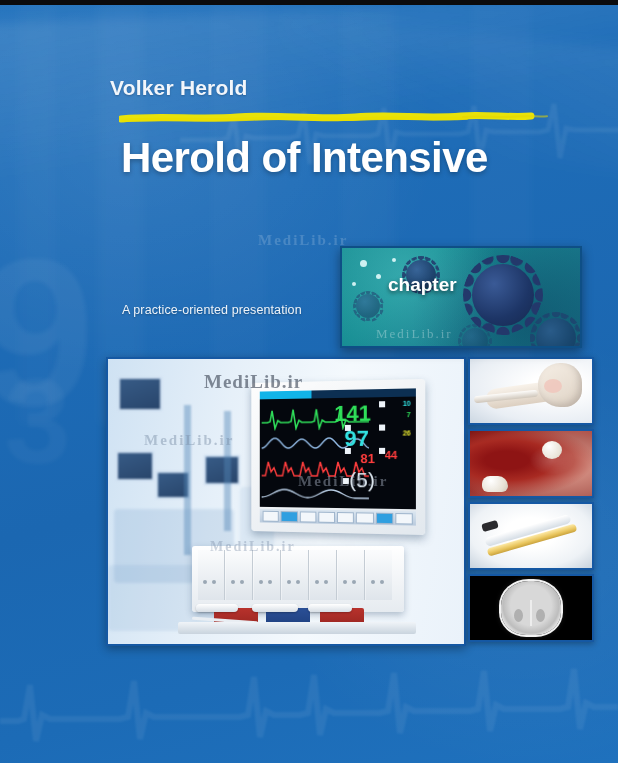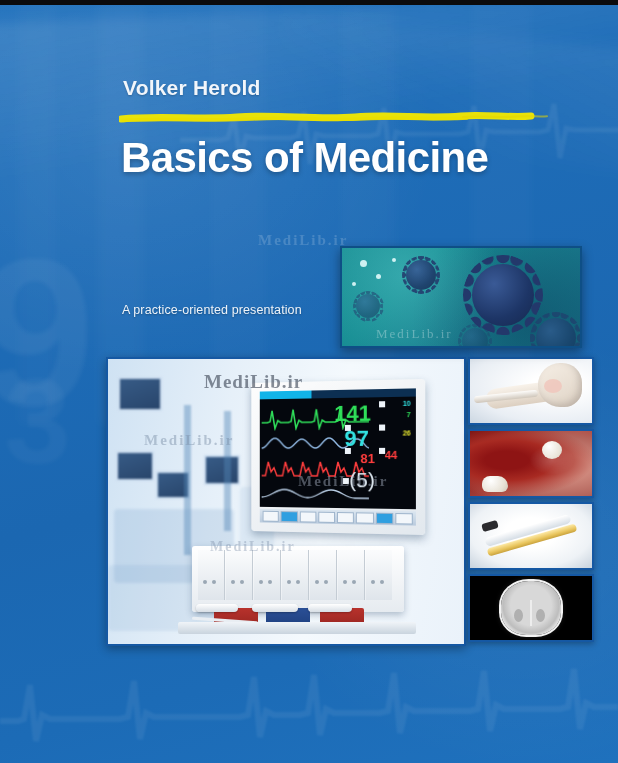--- a/index.html
+++ b/index.html
@@ -98,21 +98,21 @@
     position: absolute;
     opacity: 0.5;
     filter: blur(1.2px);
   }
   .bg-ecg.top   { left: 180px; top: 20px;  width: 460px; height: 180px; }
   .bg-ecg.bottom{ left: 0px;   top: 625px; width: 618px; height: 140px; opacity: 0.55; }
 
   
   .author {
     position: absolute;
-    left: 123px; top: 76px;
+    left: 110px; top: 76px;
     font-size: 21px;
     font-weight: 600;
     color: #f2f6fb;
     letter-spacing: 0.2px;
     text-shadow: 0 1px 2px rgba(0,0,0,0.22);
     z-index: 20;
   }
   
   .hl-stroke {
     position: absolute;
@@ -509,39 +509,40 @@
 
   <div class="author">Volker Herold</div>
 
   <svg class="hl-stroke" viewBox="0 0 430 11" preserveAspectRatio="none">
     <path d="M2,7 C40,3 80,8 118,5 C158,2 196,8 236,5 C272,2 306,7 342,4 C366,2 392,6 412,4" fill="none" stroke="#f2e800" stroke-width="7" stroke-linecap="round" opacity="0.95"></path>
     <path d="M4,8.5 C46,5.5 92,9.5 134,7 C176,4.5 214,9 252,6.5 C286,4.5 318,8 348,6" fill="none" stroke="#eadf00" stroke-width="3.5" stroke-linecap="round" opacity="0.9"></path>
     <path d="M344,5 C362,3.5 380,6 398,4.5 C410,3.6 420,5 428,4.2" fill="none" stroke="#e3d600" stroke-width="2" stroke-linecap="round" opacity="0.55"></path>
   </svg>
 
   <div class="title">
-    <span class="l1">Basics of Medicine</span>
+    <span class="l1">Herold of Intensive</span>
   </div>
 
   <div class="subtitle">A practice-oriented presentation</div>
 
   <div class="wm-field f1">MediLib.ir</div>
   <div class="wm-field f2">MediLib.ir</div>
 
   <div class="covid-badge">
     <div class="virus v1"></div>
     <div class="virus v2"></div>
     <div class="virus v3"></div>
     <div class="virus v4"></div>
     <div class="virus v5"></div>
     <div class="spark" style="left:18px;  top:12px; width:7px;  height:7px;"></div>
     <div class="spark" style="left:34px;  top:26px; width:5px;  height:5px;"></div>
     <div class="spark" style="left:50px;  top:10px; width:4px;  height:4px;"></div>
     <div class="spark" style="left:10px;  top:34px; width:4px;  height:4px;"></div>
     <div class="covid-text">
+      <span class="chapter">chapter</span>
     </div>
     <div class="badge-wm">MediLib.ir</div>
   </div>
 
   <div class="photo-main">
 
     <div class="icu-room">
       <div class="screen" style="left:10px;  top:18px;  width:40px; height:30px;"></div>
       <div class="screen" style="left:8px;   top:92px;  width:34px; height:26px;"></div>
       <div class="screen" style="left:48px;  top:112px; width:30px; height:24px;"></div>

